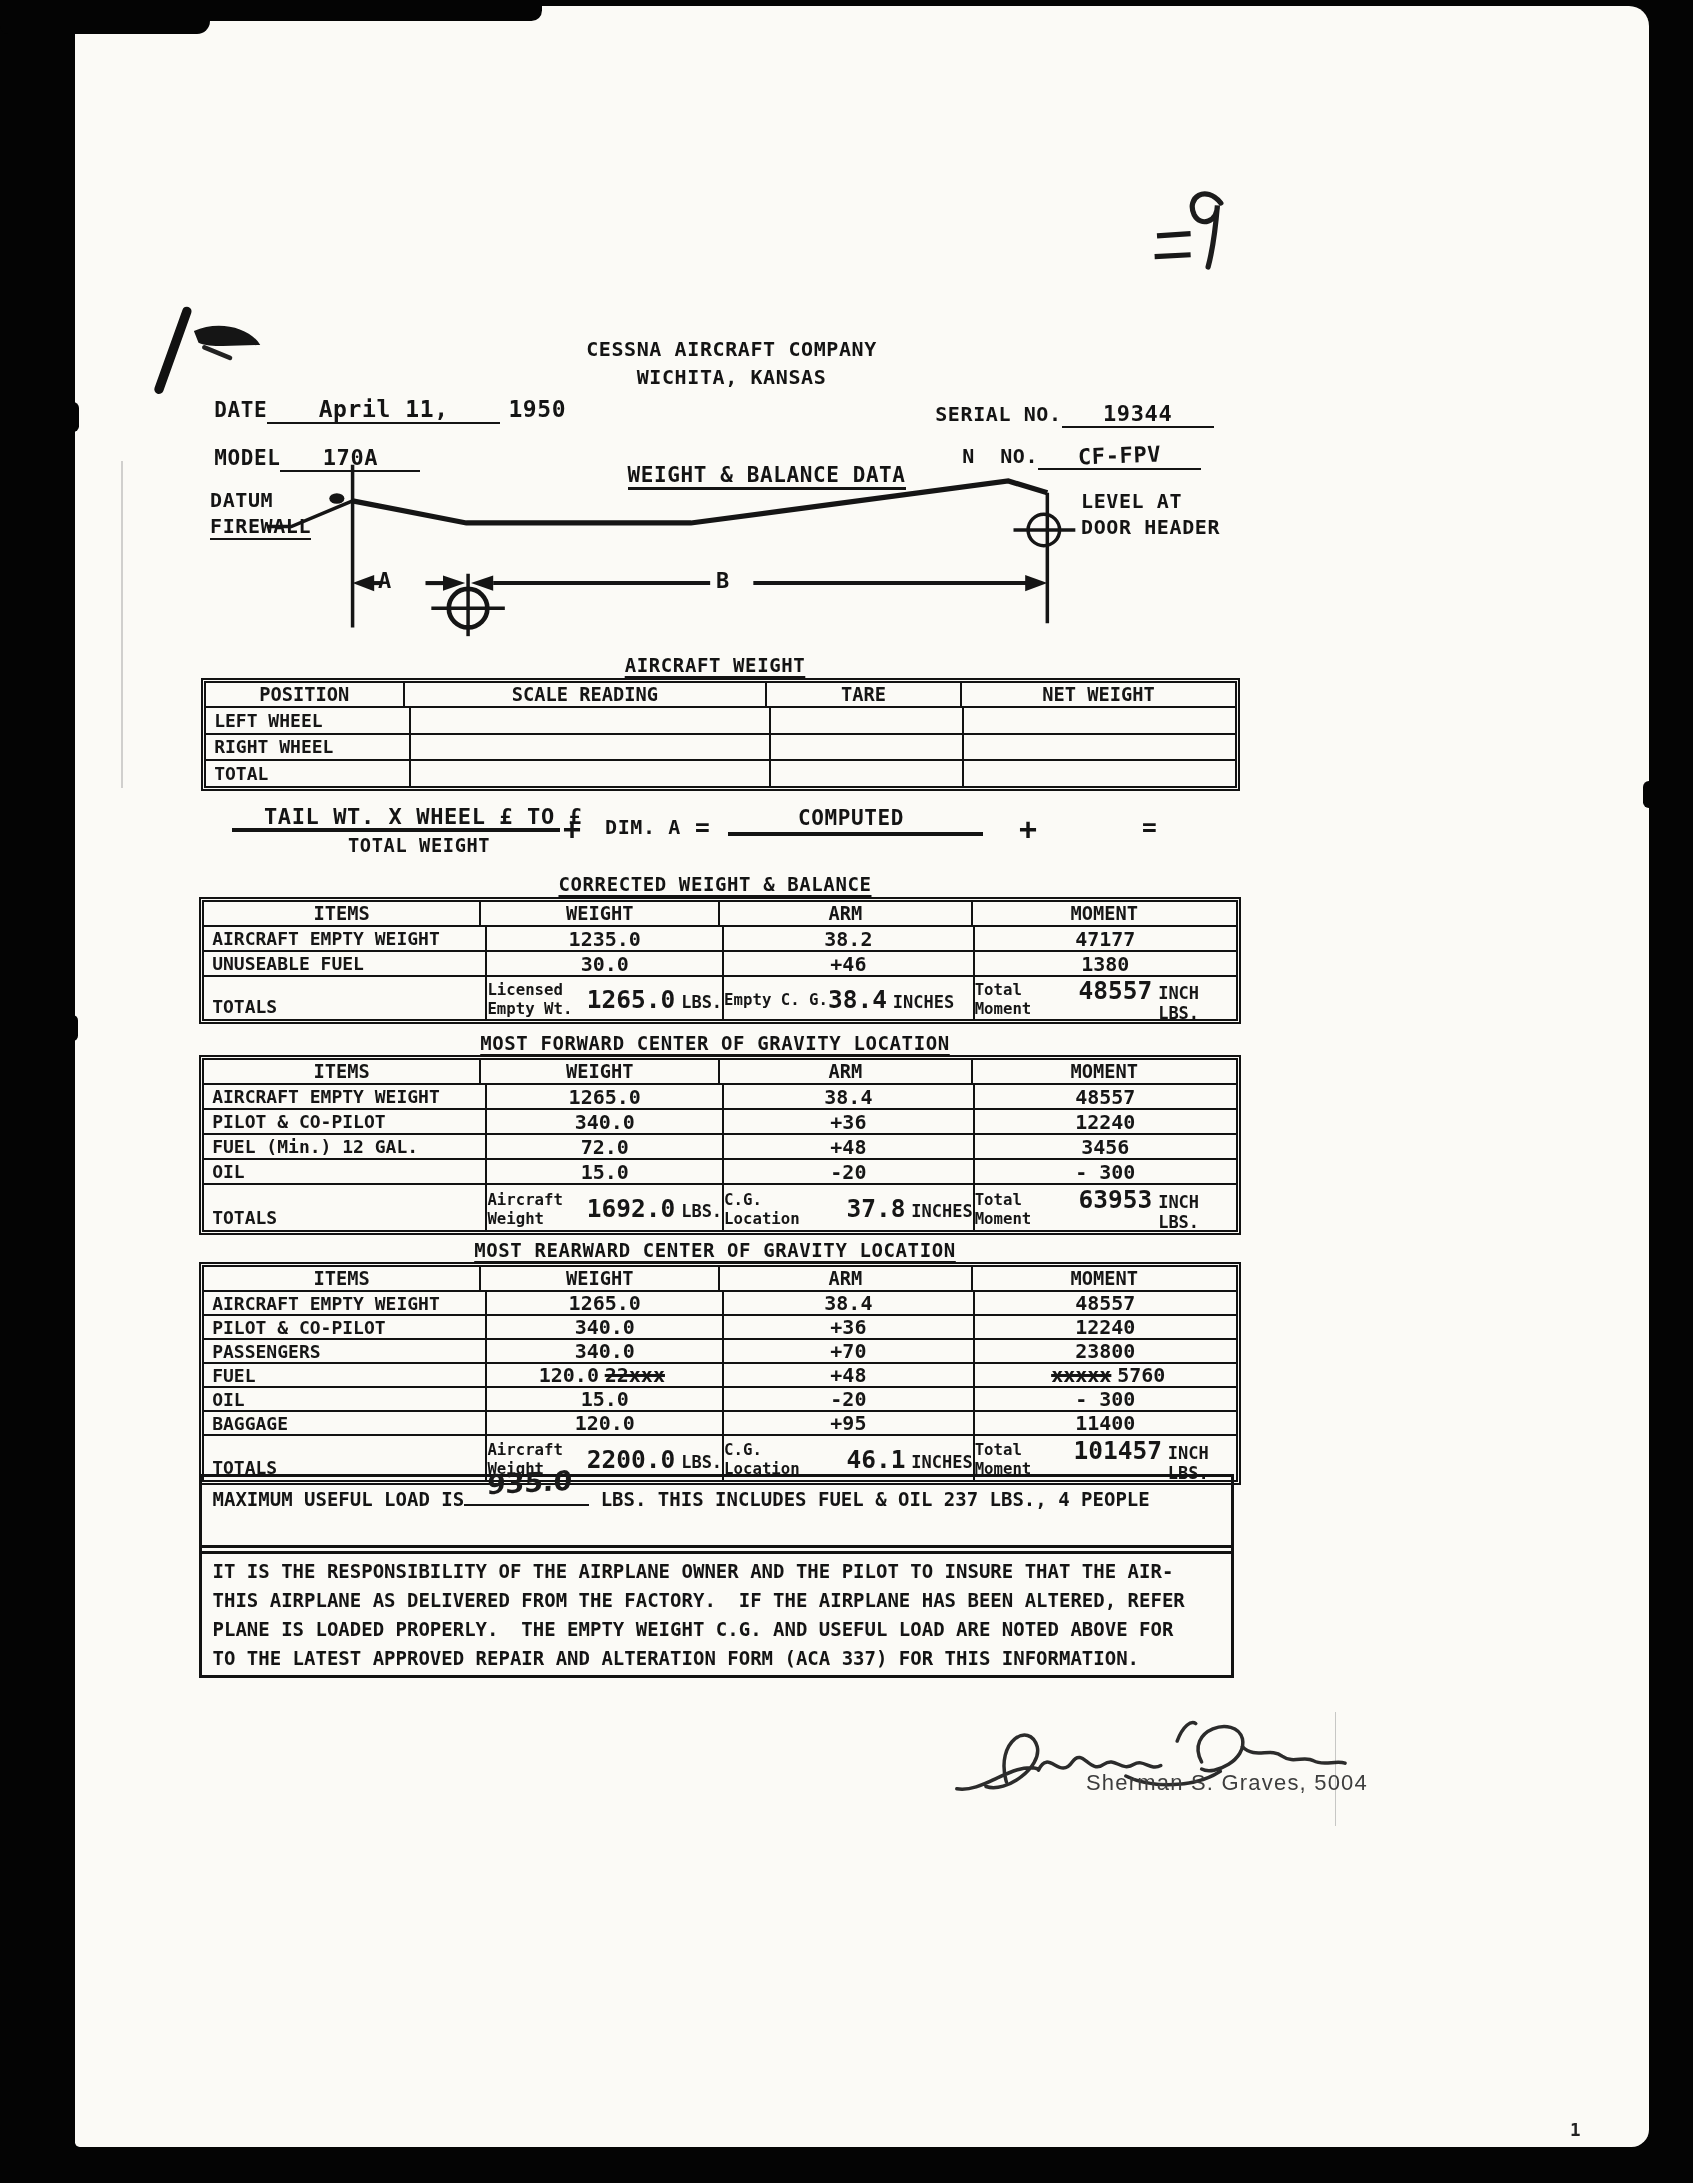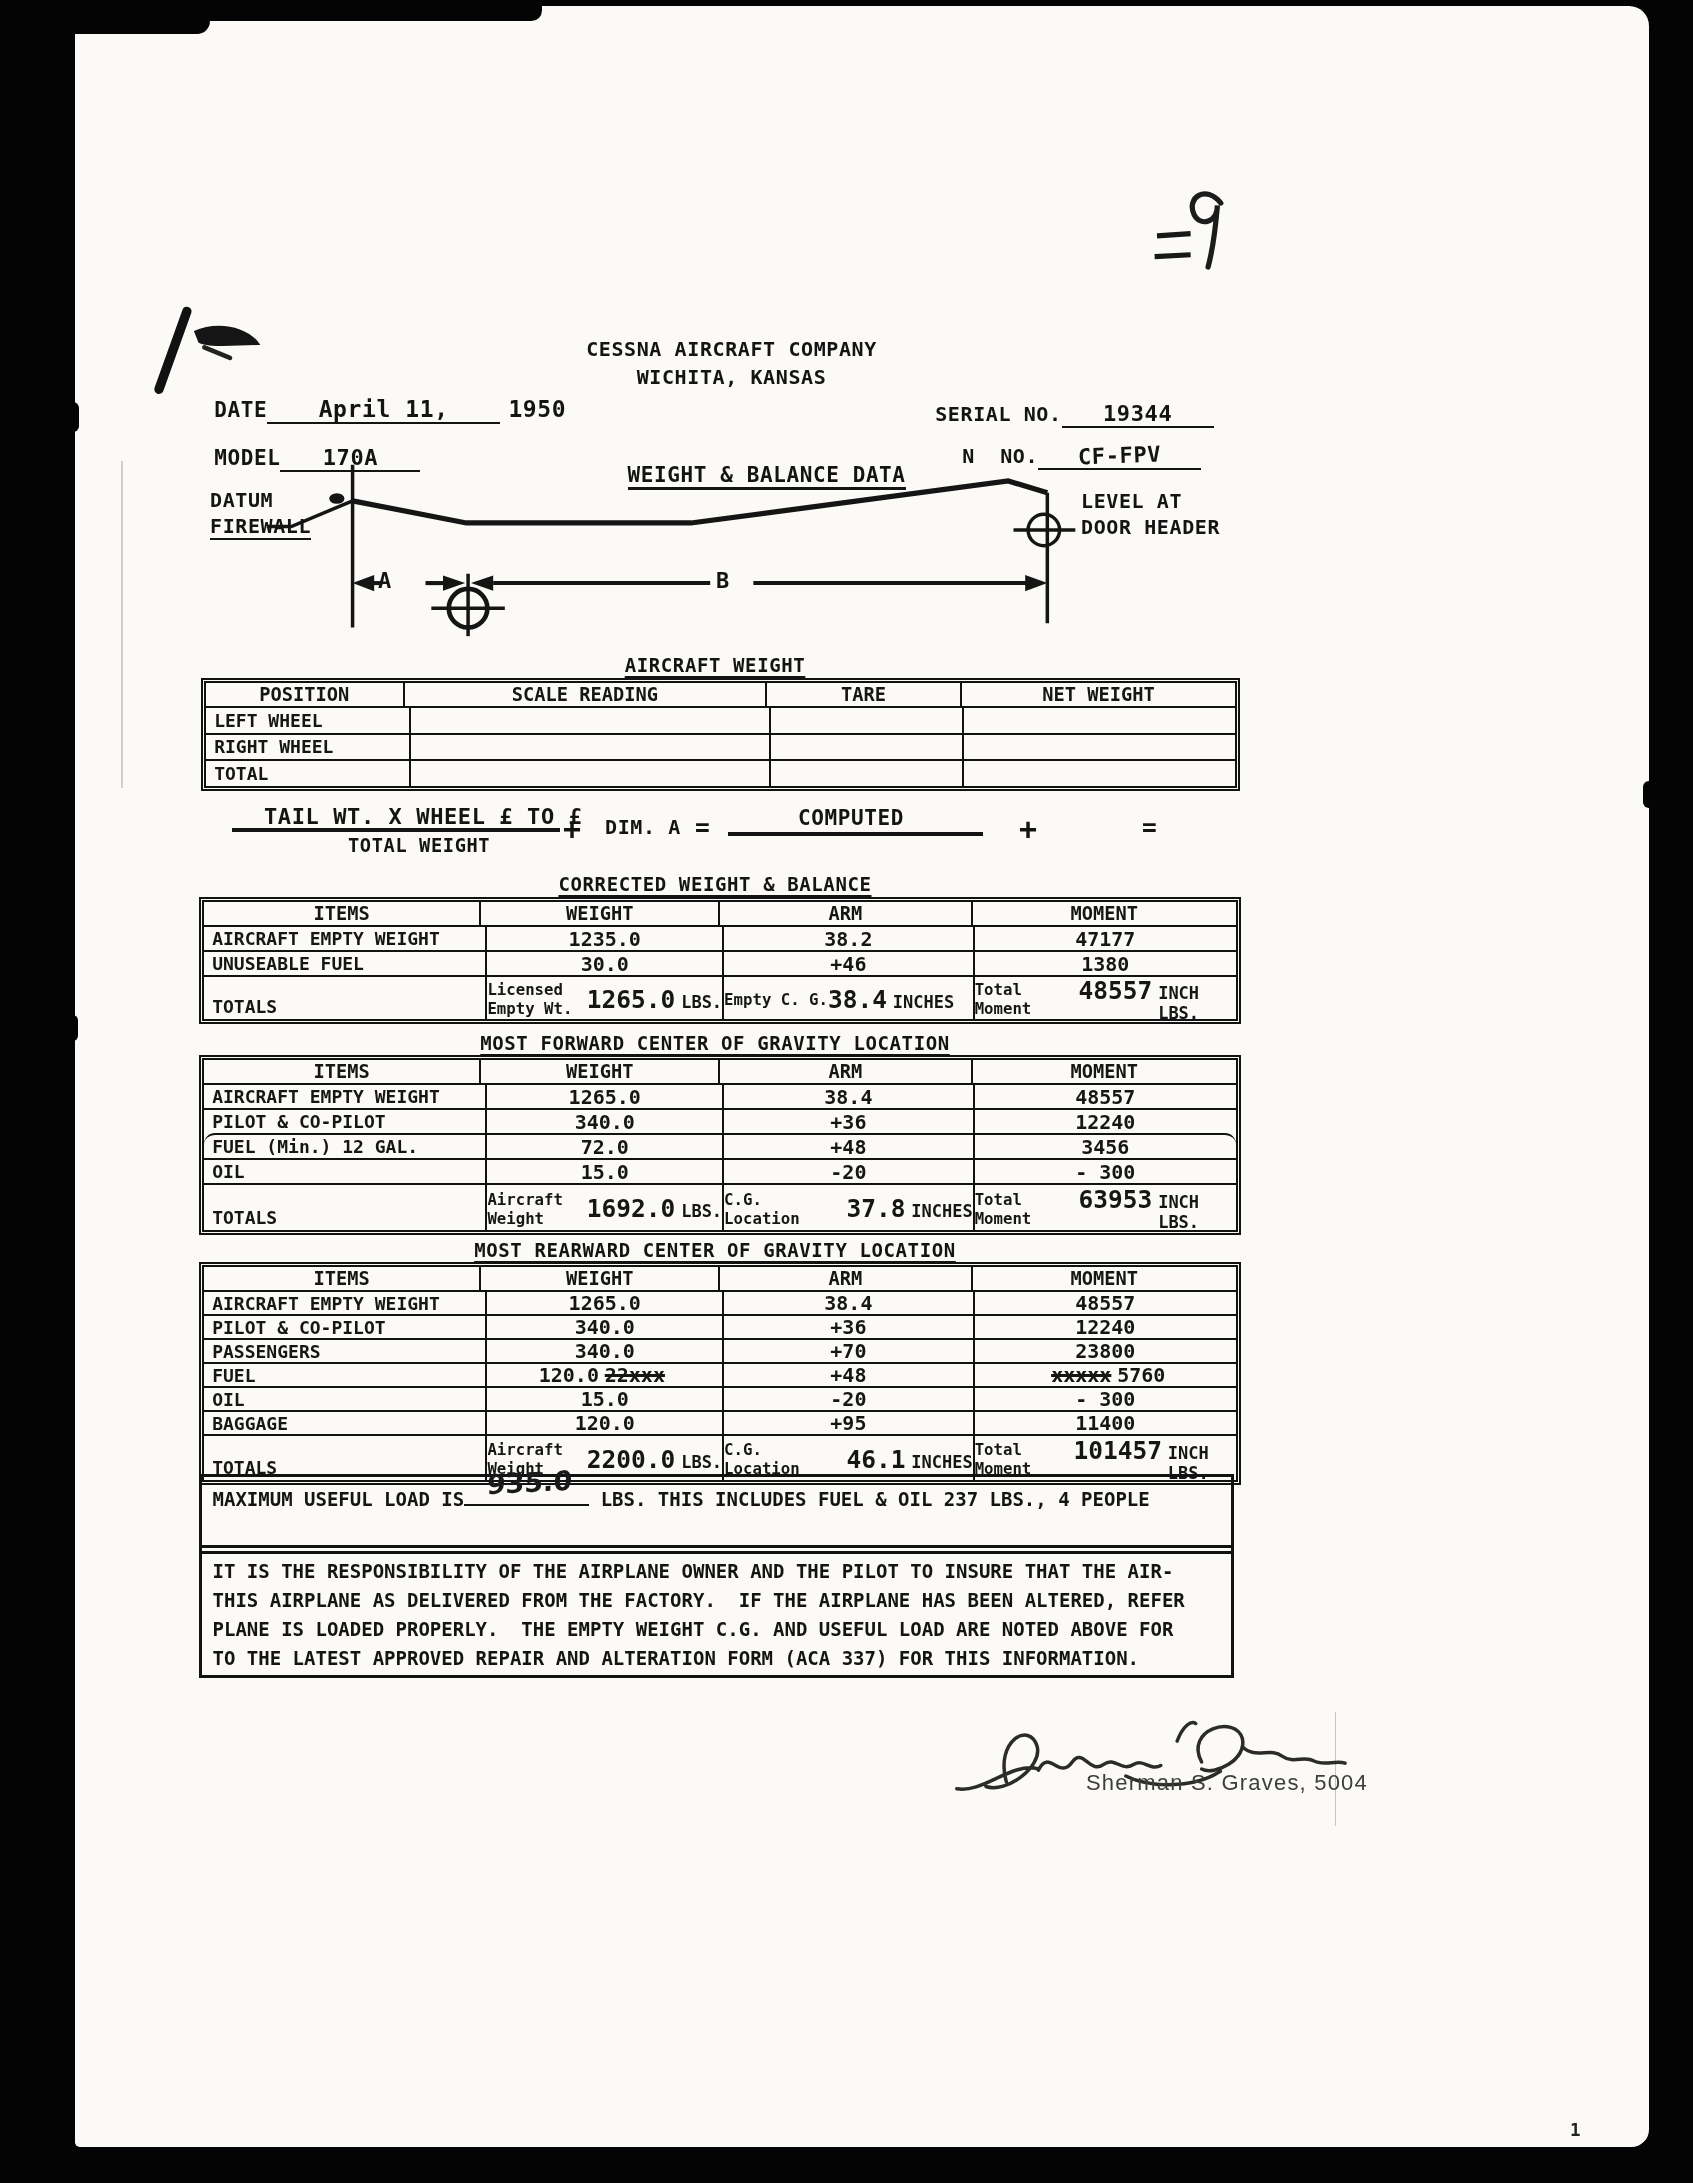--- a/index.html
+++ b/index.html
@@ -228,21 +228,21 @@
     <div class="c b2 num">1265.0</div>
     <div class="c b3 num">38.4</div>
     <div class="c b4 num">48557</div>
   </div>
   <div class="trow" style="height:23px;">
     <div class="c b1 item itxt">PILOT &amp; CO-PILOT</div>
     <div class="c b2 num">340.0</div>
     <div class="c b3 num">+36</div>
     <div class="c b4 num">12240</div>
   </div>
-  <div class="trow" style="height:23px;border-radius:11px;">
+  <div class="trow" style="height:23px;">
     <div class="c b1 item itxt">FUEL (Min.) 12 GAL.</div>
     <div class="c b2 num">72.0</div>
     <div class="c b3 num">+48</div>
     <div class="c b4 num">3456</div>
   </div>
   <div class="trow" style="height:23px;">
     <div class="c b1 item itxt">OIL</div>
     <div class="c b2 num">15.0</div>
     <div class="c b3 num">-20</div>
     <div class="c b4 num">-  300</div>

